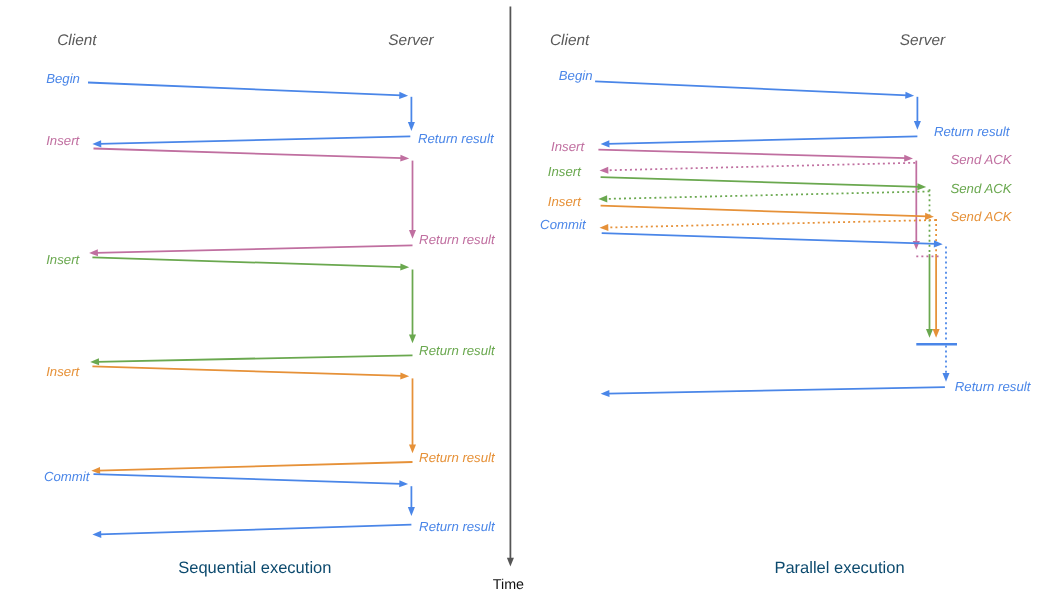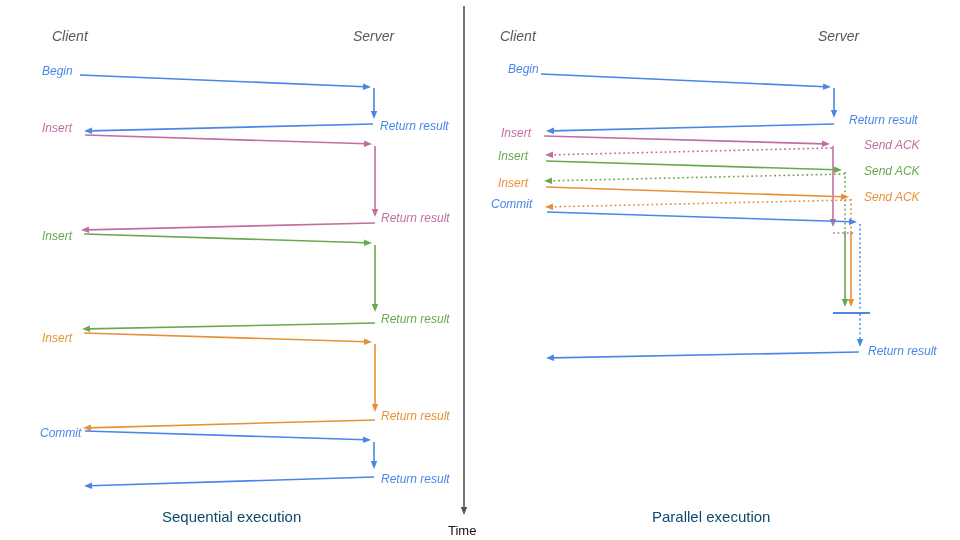--- a/index.html
+++ b/index.html
@@ -105,16 +105,16 @@
       <div class="lbl" style="left: 508px; top: 62px; color: rgb(74, 134, 232);">Begin</div>
       <div class="lbl" style="left: 849px; top: 113px; color: rgb(74, 134, 232);">Return result</div>
       <div class="lbl" style="left: 501px; top: 126px; color: rgb(192, 111, 160);">Insert</div>
       <div class="lbl" style="left: 864px; top: 138px; color: rgb(192, 111, 160);">Send ACK</div>
       <div class="lbl" style="left: 498px; top: 149px; color: rgb(106, 168, 79);">Insert</div>
       <div class="lbl" style="left: 864px; top: 164px; color: rgb(106, 168, 79);">Send ACK</div>
       <div class="lbl" style="left: 498px; top: 176px; color: rgb(230, 145, 56);">Insert</div>
       <div class="lbl" style="left: 864px; top: 190px; color: rgb(230, 145, 56);">Send ACK</div>
       <div class="lbl" style="left: 491px; top: 197px; color: rgb(74, 134, 232);">Commit</div>
       <div class="lbl" style="left: 868px; top: 344px; color: rgb(74, 134, 232);">Return result</div>
-      <div class="ttl" style="left: 652px; top: 508px;">Parallel execution</div>
+      <div class="ttl" style="left: 704px; top: 508px;">Parallel execution</div>
       <div class="time" style="left: 448px; top: 523px;">Time</div>
     </div>
 </div>
 
 </body></html>

